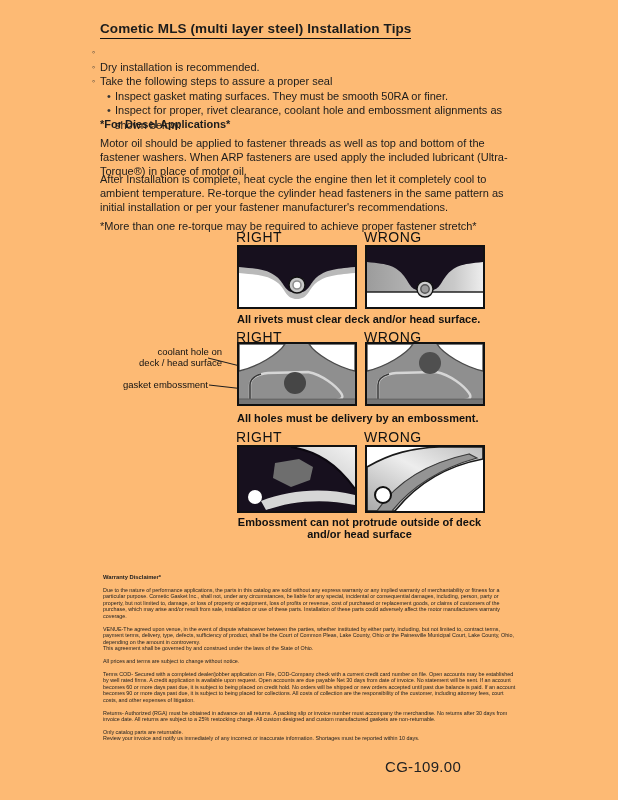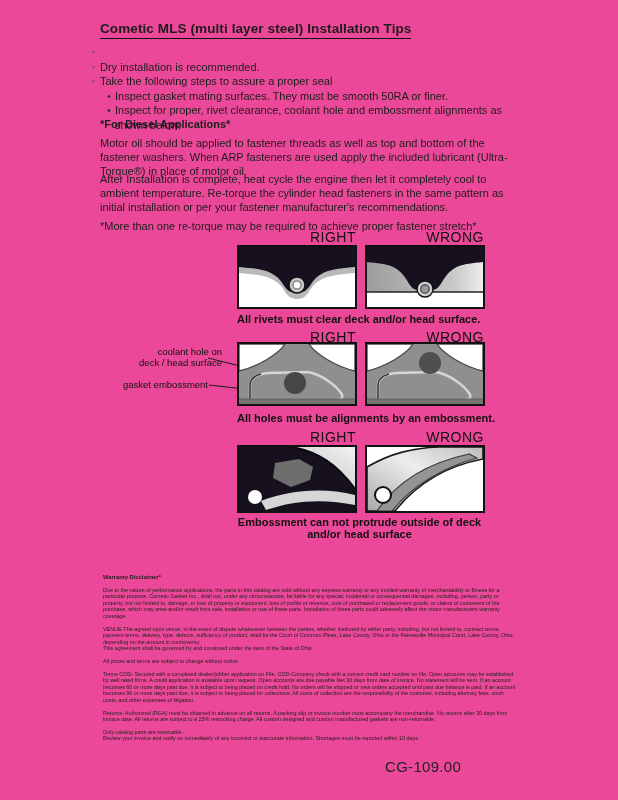--- a/index.html
+++ b/index.html
@@ -1,20 +1,20 @@
 <!DOCTYPE html>
 <html><head>
 <meta charset="utf-8">
 <style>
   html,body{margin:0;padding:0;background:#e9e9e9;}
   .page{
     position:relative;
     width:618px;height:800px;
     margin:0 auto;
-    background:#ec4899;
+    background:#fdba74;
     font-family:"Liberation Sans","DejaVu Sans",sans-serif;
     color:#1c1c1c;
     overflow:hidden;
   }
   
   .doc-title{
     position:absolute;left:100px;top:21px;
     font-size:13.5px;font-weight:bold;
     border-bottom:1.5px solid #111;
     padding-bottom:2px;margin:0;
@@ -28,21 +28,21 @@
   .diesel-heading{
     position:absolute;left:100px;top:118px;
     font-size:11px;font-weight:bold;margin:0;
   }
   .para{position:absolute;left:100px;width:424px;font-size:11px;line-height:14.2px;margin:0;}
   .p1{top:136px;}
   .p2{top:172px;}
   .pnote{top:219px;}
   
   .rw-label{
-    position:absolute;width:120px;text-align:right;
+    position:absolute;width:120px;text-align:left;
     font-size:14px;font-weight:500;color:#111;letter-spacing:.5px;
   }
   .dbox{
     position:absolute;width:116px;height:60px;
     border:2px solid #111;background:#fff;
   }
   .dbox.tall{height:64px;}
   .dbox svg{display:block;}
   .dcaption{
     position:absolute;font-size:11px;font-weight:bold;color:#111;line-height:12px;
@@ -155,21 +155,21 @@
       <rect width="116" height="60" fill="#8f8f8f"></rect>
       <path d="M0,0 H46 C40,10 18,23 0,27 Z" fill="#ffffff" stroke="#4a4a4a" stroke-width="1.4"></path>
       <path d="M116,0 H70 C76,10 98,23 116,27 Z" fill="#ffffff" stroke="#4a4a4a" stroke-width="1.4"></path>
       <path d="M11,56 L11,41 C11,34 19,30 29,29 L69,28 C84,31 97,42 102,49 C105,53 103,56 97,56 Z" fill="none" stroke="#d6d6d6" stroke-width="2.4"></path>
       <path d="M11,56 L11,41 C11,36 15,32 22,30" fill="none" stroke="#3a3a3a" stroke-width="1.6"></path>
       <rect x="0" y="55" width="116" height="5" fill="#767676"></rect>
       <line x1="0" y1="55" x2="116" y2="55" stroke="#5c5c5c" stroke-width="1"></line>
       <circle cx="63" cy="19" r="11" fill="#4f4f4f"></circle>
     </svg>
   </div>
-  <div class="dcaption" style="left:237px;top:412px;">All holes must be alignments by an embossment.</div>
+  <div class="dcaption" style="left:237px;top:412px;">All holes must be delivery by an embossment.</div>
 
   <div class="rw-label" style="left:236px;top:429px;">RIGHT</div>
   <div class="rw-label" style="left:364px;top:429px;">WRONG</div>
 
   <div class="dbox tall" style="left:237px;top:445px;">
     <svg width="116" height="64" viewBox="0 0 116 64">
       <defs>
         <linearGradient id="g-corner3" x1="0" y1="1" x2="1" y2="0">
           <stop offset="0" stop-color="#bdbdbd"></stop>
             <stop offset="1" stop-color="#f2f2f2"></stop>

